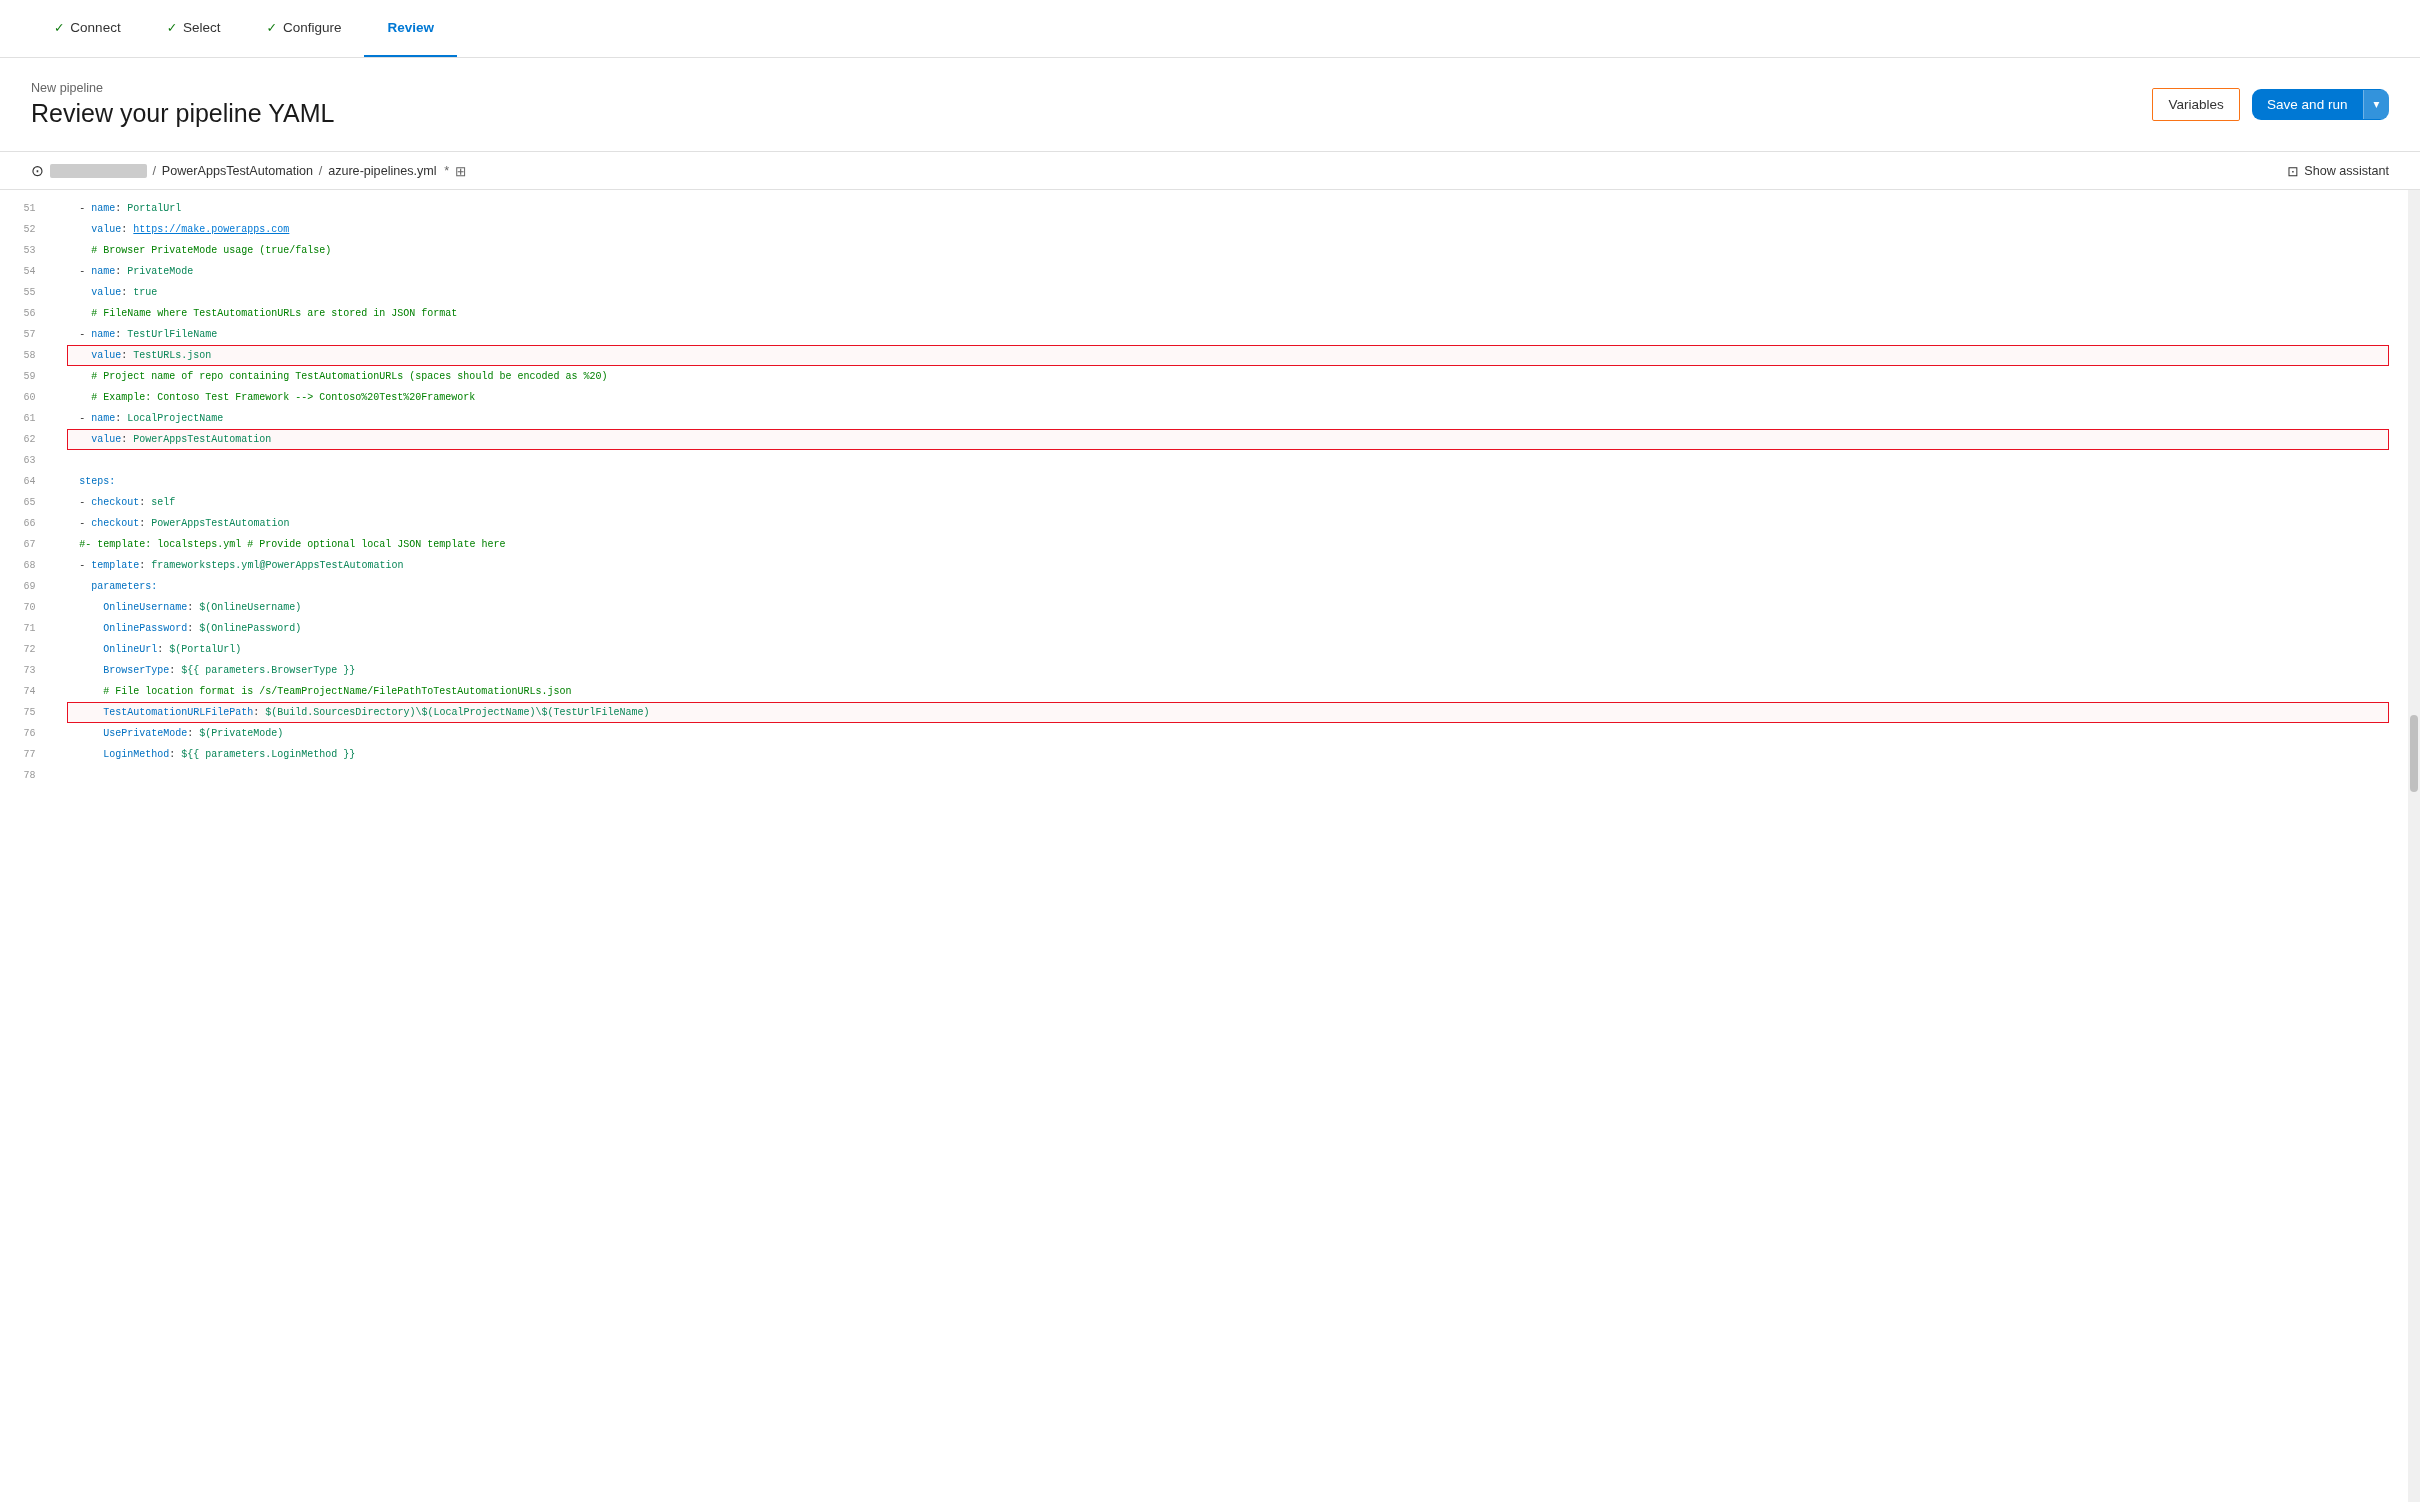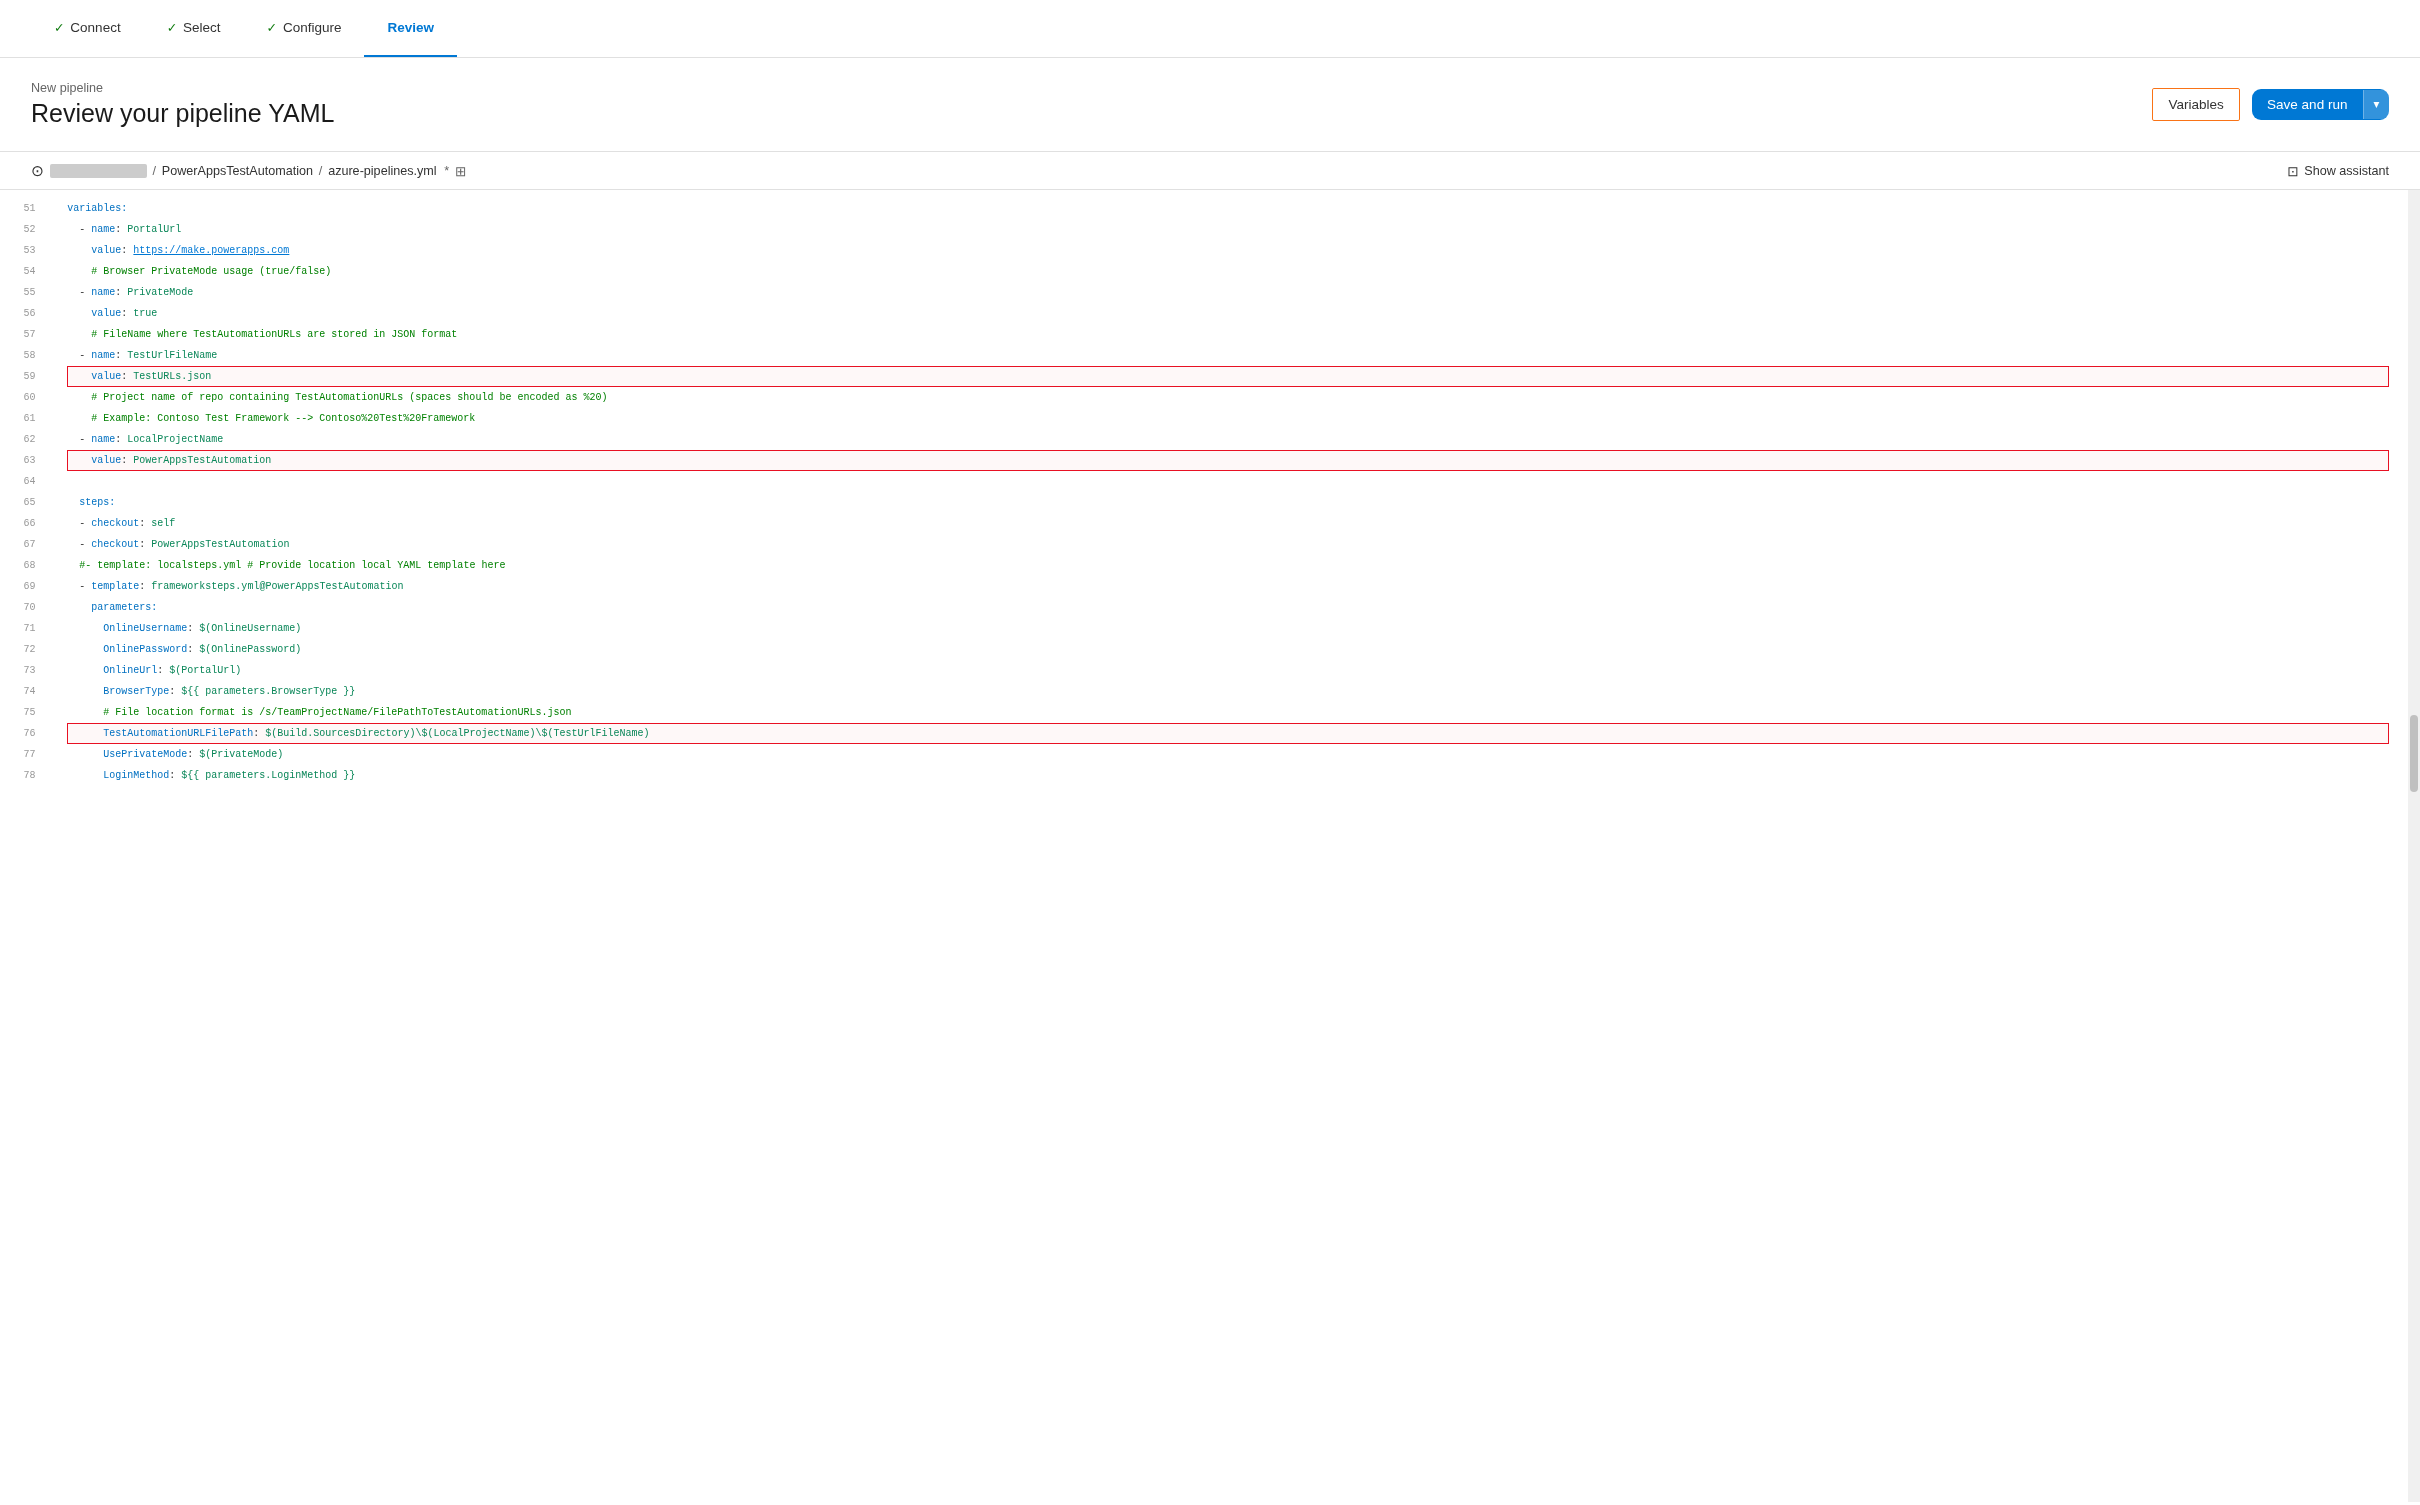--- a/index.html
+++ b/index.html
@@ -295,38 +295,37 @@
         <span class="ln">71</span>
         <span class="ln">72</span>
         <span class="ln">73</span>
         <span class="ln">74</span>
         <span class="ln">75</span>
         <span class="ln">76</span>
         <span class="ln">77</span>
         <span class="ln">78</span>
       </div>
     <div class="code-content" id="code-content">
-        <div class="code-line"><span class="c-key">variables:</span></div>
         <div class="code-line"><span>  </span><span class="c-dash">- </span><span class="c-key">name</span><span>: </span><span class="c-val">PortalUrl</span></div>
         <div class="code-line"><span>    </span><span class="c-key">value</span><span>: </span><span class="c-url" style="color: rgb(0, 120, 212); text-decoration: underline; cursor: pointer;">https://make.powerapps.com</span></div>
         <div class="code-line"><span>    </span><span class="c-comment"># Browser PrivateMode usage (true/false)</span></div>
         <div class="code-line"><span>  </span><span class="c-dash">- </span><span class="c-key">name</span><span>: </span><span class="c-val">PrivateMode</span></div>
         <div class="code-line"><span>    </span><span class="c-key">value</span><span>: </span><span class="c-val">true</span></div>
         <div class="code-line"><span>    </span><span class="c-comment"># FileName where TestAutomationURLs are stored in JSON format</span></div>
         <div class="code-line"><span>  </span><span class="c-dash">- </span><span class="c-key">name</span><span>: </span><span class="c-val">TestUrlFileName</span></div>
         <div class="code-line highlighted"><span>    </span><span class="c-key">value</span><span>: </span><span class="c-val">TestURLs.json</span></div>
         <div class="code-line"><span>    </span><span class="c-comment"># Project name of repo containing TestAutomationURLs (spaces should be encoded as %20)</span></div>
         <div class="code-line"><span>    </span><span class="c-comment"># Example: Contoso Test Framework --&gt; Contoso%20Test%20Framework</span></div>
         <div class="code-line"><span>  </span><span class="c-dash">- </span><span class="c-key">name</span><span>: </span><span class="c-val">LocalProjectName</span></div>
         <div class="code-line highlighted"><span>    </span><span class="c-key">value</span><span>: </span><span class="c-val">PowerAppsTestAutomation</span></div>
         <div class="code-line">&nbsp;</div>
         <div class="code-line"><span>  </span><span class="c-key">steps:</span></div>
         <div class="code-line"><span>  </span><span class="c-dash">- </span><span class="c-key">checkout</span><span>: </span><span class="c-val">self</span></div>
         <div class="code-line"><span>  </span><span class="c-dash">- </span><span class="c-key">checkout</span><span>: </span><span class="c-val">PowerAppsTestAutomation</span></div>
-        <div class="code-line"><span>  </span><span class="c-comment">#- template: localsteps.yml # Provide location local YAML template here</span></div>
+        <div class="code-line"><span>  </span><span class="c-comment">#- template: localsteps.yml # Provide optional local JSON template here</span></div>
         <div class="code-line"><span>  </span><span class="c-dash">- </span><span class="c-key">template</span><span>: </span><span class="c-val">frameworksteps.yml@PowerAppsTestAutomation</span></div>
         <div class="code-line"><span>    </span><span class="c-key">parameters:</span></div>
         <div class="code-line"><span>      </span><span class="c-key">OnlineUsername</span><span>: </span><span class="c-val">$(OnlineUsername)</span></div>
         <div class="code-line"><span>      </span><span class="c-key">OnlinePassword</span><span>: </span><span class="c-val">$(OnlinePassword)</span></div>
         <div class="code-line"><span>      </span><span class="c-key">OnlineUrl</span><span>: </span><span class="c-val">$(PortalUrl)</span></div>
         <div class="code-line"><span>      </span><span class="c-key">BrowserType</span><span>: </span><span class="c-val">${{ parameters.BrowserType }}</span></div>
         <div class="code-line"><span>      </span><span class="c-comment"># File location format is /s/TeamProjectName/FilePathToTestAutomationURLs.json</span></div>
         <div class="code-line highlighted"><span>      </span><span class="c-key">TestAutomationURLFilePath</span><span>: </span><span class="c-val">$(Build.SourcesDirectory)\$(LocalProjectName)\$(TestUrlFileName)</span></div>
         <div class="code-line"><span>      </span><span class="c-key">UsePrivateMode</span><span>: </span><span class="c-val">$(PrivateMode)</span></div>
         <div class="code-line"><span>      </span><span class="c-key">LoginMethod</span><span>: </span><span class="c-val">${{ parameters.LoginMethod }}</span></div>

